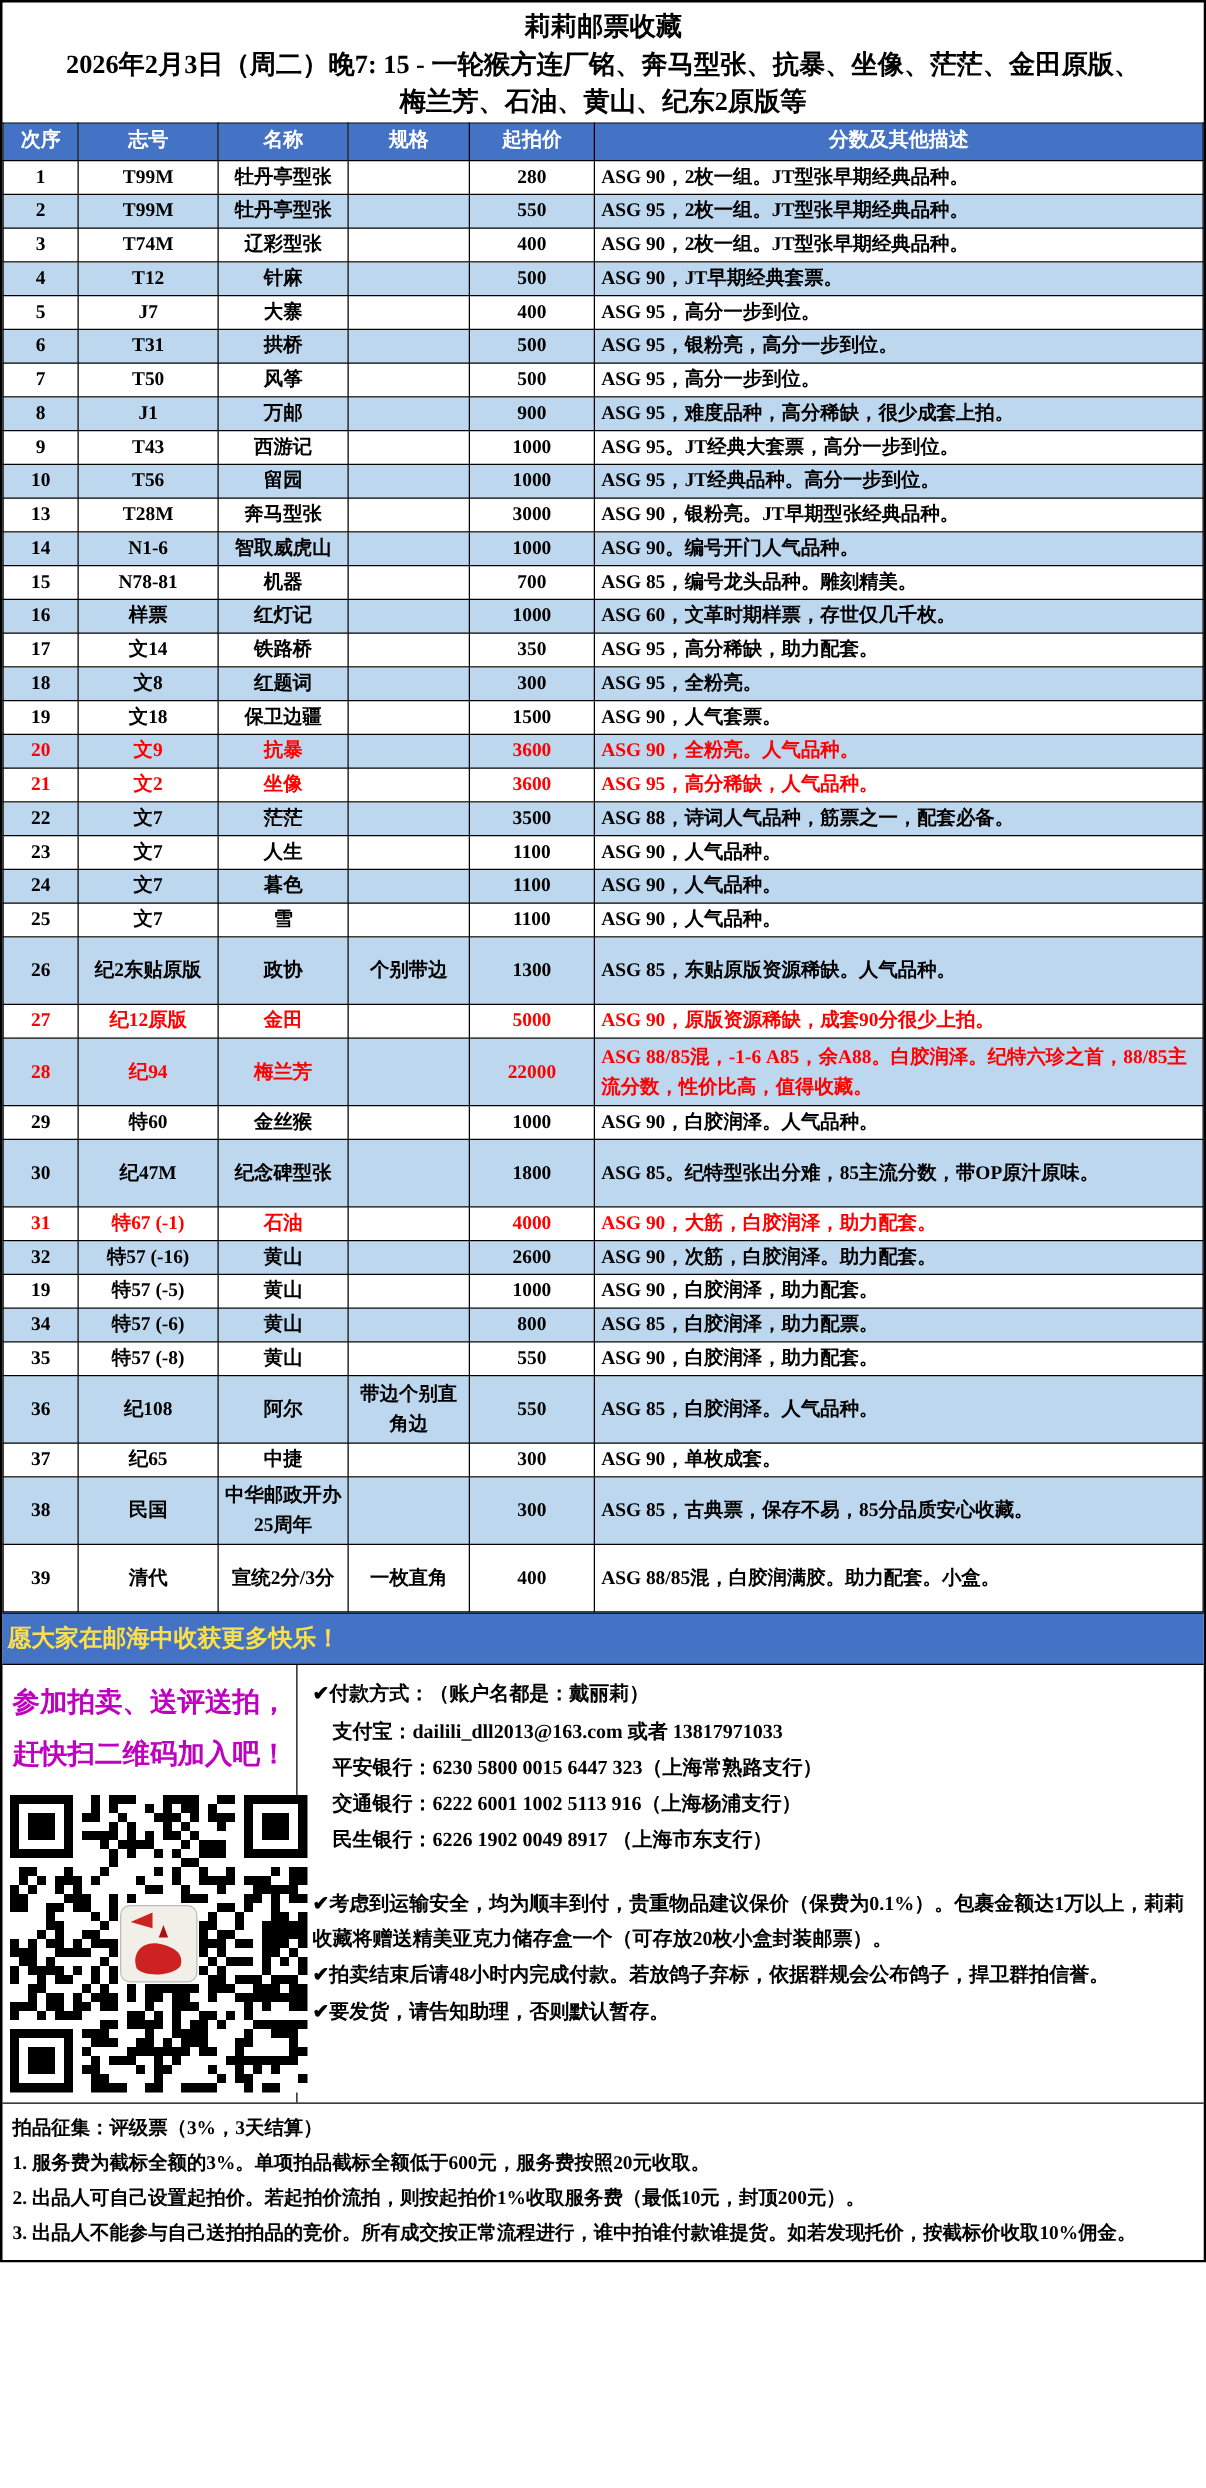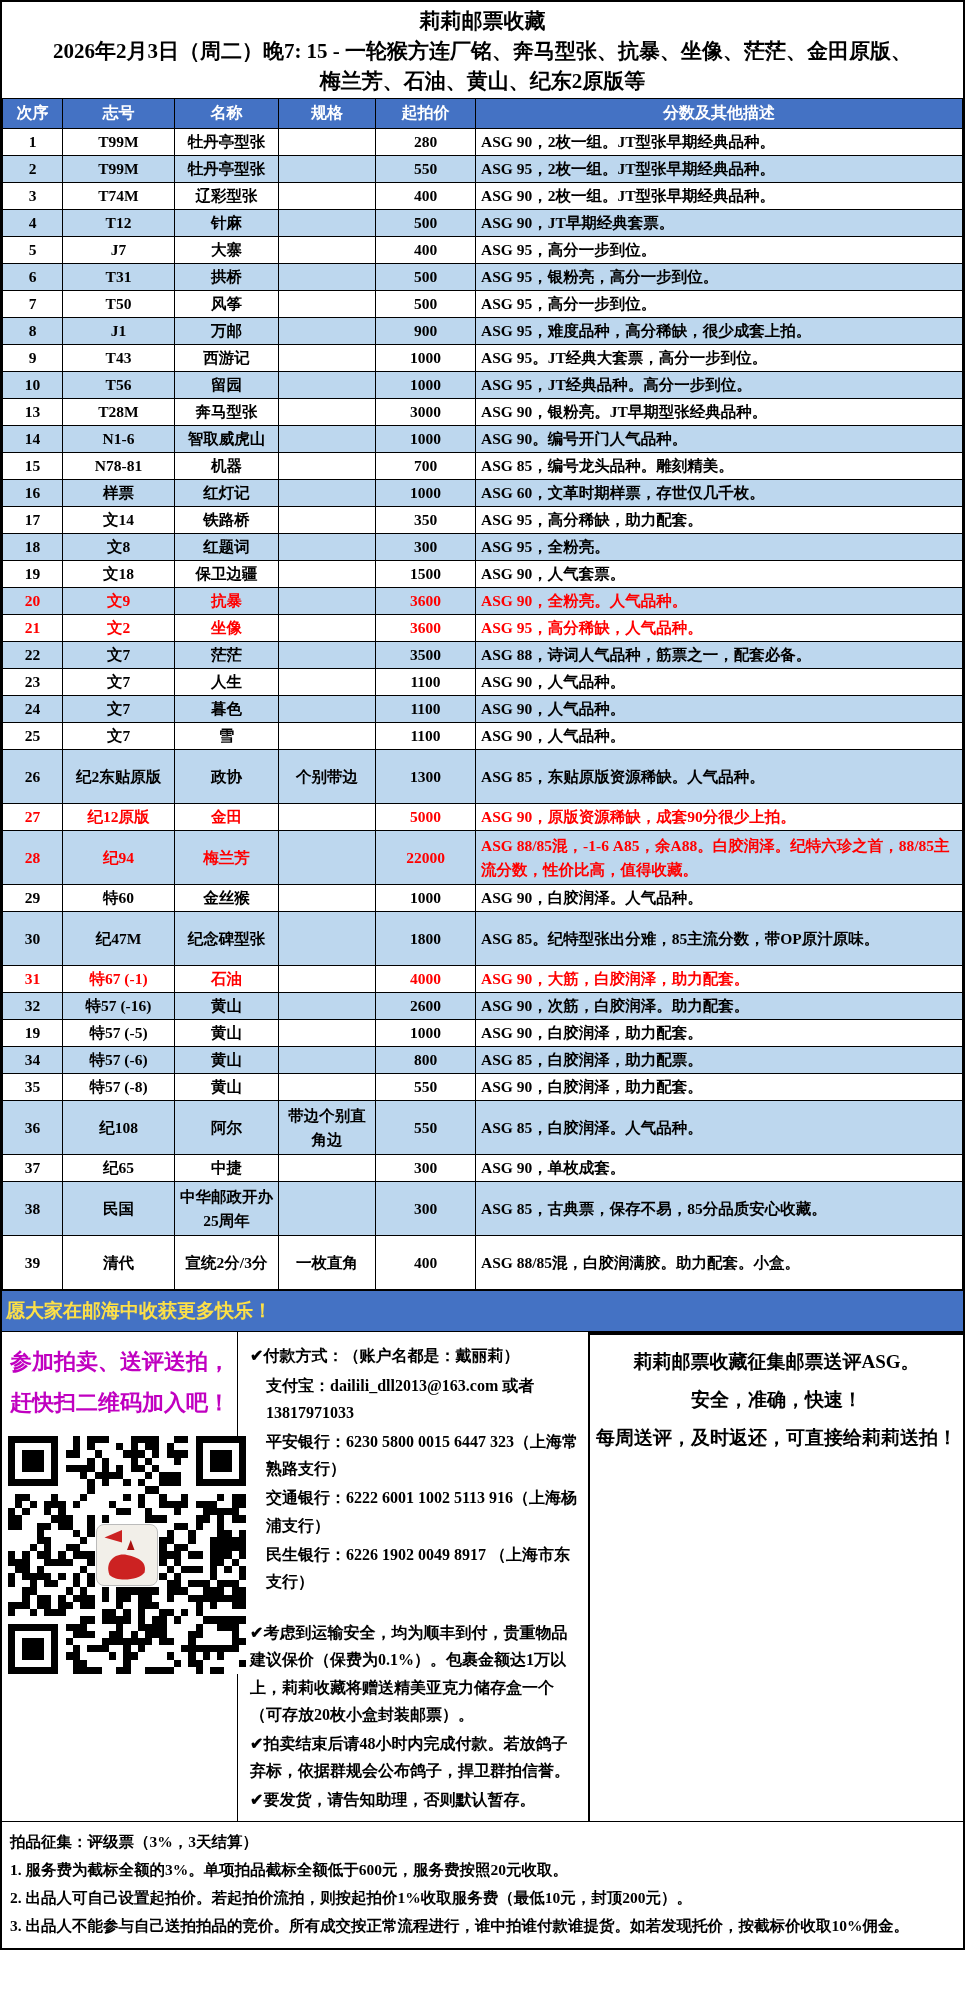--- a/index.html
+++ b/index.html
@@ -853,25 +853,20 @@
       <div class="pay-block">
           <div class="pay-line">✔付款方式：（账户名都是：戴丽莉）</div>
           <div class="pay-line indent">支付宝：dailili_dll2013@163.com  或者 13817971033</div>
           <div class="pay-line indent">平安银行：6230 5800 0015 6447 323（上海常熟路支行）</div>
           <div class="pay-line indent">交通银行：6222 6001 1002 5113 916（上海杨浦支行）</div>
           <div class="pay-line indent">民生银行：6226 1902 0049 8917 （上海市东支行）</div>
           <div class="pay-line gap">✔考虑到运输安全，均为顺丰到付，贵重物品建议保价（保费为0.1%）。包裹金额达1万以上，莉莉收藏将赠送精美亚克力储存盒一个（可存放20枚小盒封装邮票）。</div>
           <div class="pay-line">✔拍卖结束后请48小时内完成付款。若放鸽子弃标，依据群规会公布鸽子，捍卫群拍信誉。</div>
           <div class="pay-line">✔要发货，请告知助理，否则默认暂存。</div>
         </div>
-      <div class="asg-box">
-        <div class="asg-line">莉莉邮票收藏征集邮票送评ASG。</div>
-        <div class="asg-line">安全，准确，快速！</div>
-        <div class="asg-line">每周送评，及时返还，可直接给莉莉送拍！</div>
-      </div>
     </div>
   </div>
 
   <div class="terms">
       <div class="terms-line">拍品征集：评级票（3%，3天结算）</div>
       <div class="terms-line">1. 服务费为截标全额的3%。单项拍品截标全额低于600元，服务费按照20元收取。</div>
       <div class="terms-line">2. 出品人可自己设置起拍价。若起拍价流拍，则按起拍价1%收取服务费（最低10元，封顶200元）。</div>
       <div class="terms-line">3. 出品人不能参与自己送拍拍品的竞价。所有成交按正常流程进行，谁中拍谁付款谁提货。如若发现托价，按截标价收取10%佣金。</div>
     </div>
 

